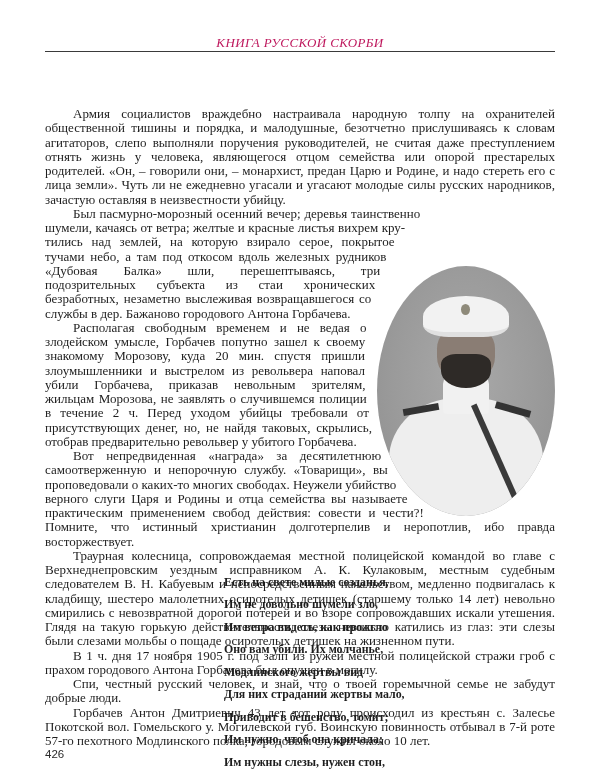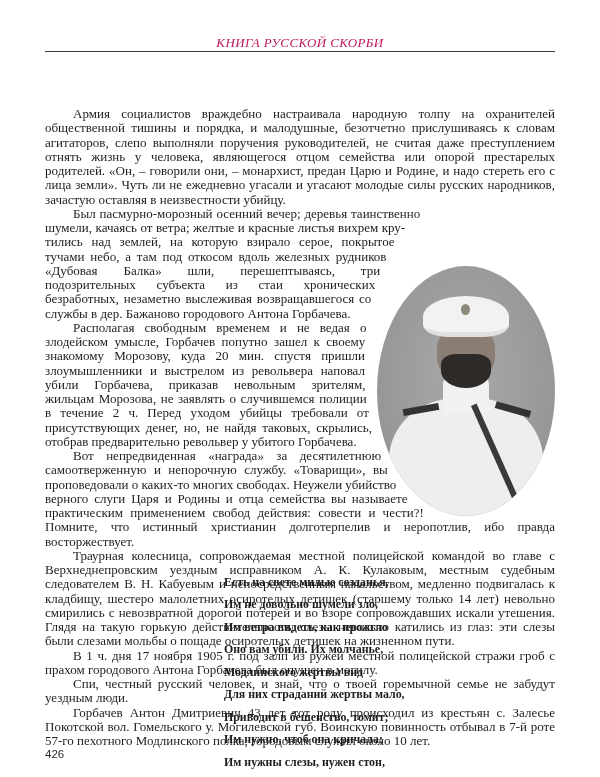--- a/index.html
+++ b/index.html
@@ -190,21 +190,21 @@
       <div class="cap"></div>
       <div class="cap-badge"></div>
       <div class="strap"></div>
     </div>
   </div>
   <p>Был пасмурно-морозный осенний вечер; деревья таинствен­но шумели, качаясь от ветра; желтые и красные листья вихрем кру­тились над землей, на которую взирало серое, покрытое тучами небо, а там под откосом вдоль железных рудников «Дубовая Балка» шли, перешептываясь, три подозрительных субъекта из стаи хро­нических безработных, незаметно выслеживая возвращавшегося со службы в дер. Бажаново городового Антона Горбачева.</p>
   <p>Располагая свободным временем и не ведая о злодейском умысле, Горбачев попутно зашел к своему знакомому Морозову, куда 20 мин. спустя пришли злоумышленники и выстрелом из револьвера наповал убили Горбачева, приказав невольным зри­телям, жильцам Морозова, не заявлять о случившемся полиции в течение 2 ч. Перед уходом убийцы требовали от присутствующих денег, но, не найдя таковых, скрылись, отобрав предварительно револьвер у убитого Горбачева.</p>
   <p>Вот непредвиденная «награда» за десятилетнюю самоотвер­женную и непорочную службу. «Товарищи», вы проповедовали о каких-то многих свободах. Неужели убийство верного слуги Царя и Родины и отца семейства вы называете практическим применением свобод действия: совести и че­сти?! Помните, что истинный христианин долготерпелив и неропотлив, ибо правда восторжествует.</p>
   <p>Траурная колесница, сопровождаемая местной полицейской командой во главе с Верхнеднепров­ским уездным исправником А. К. Кулаковым, местным судебным следователем В. Н. Кабуевым и не­посредственным начальством, медленно подвигалась к кладбищу, шестеро малолетних осиротелых детишек (старшему только 14 лет) невольно смирились с невозвратной дорогой потерей и во взоре со­провождавших искали утешения. Глядя на такую горькую действительность, слезы невольно катились из глаз: эти слезы были слезами мольбы о пощаде осиротелых детишек на жизненном пути.</p>
   <p>В 1 ч. дня 17 ноября 1905 г. под залп из ружей местной полицейской стражи гроб с прахом городо­вого Антона Горбачева был опущен в могилу.</p>
-  <p>Спи, честный русский человек, и знай, что о твоей горемычной семье не забудут уездным люди.</p>
+  <p>Спи, честный русский человек, и знай, что о твоей горемычной семье не забудут добрые люди.</p>
   <p>Горбачев Антон Дмитриевич 43 лет тот роду происходил из крестьян с. Залесье Покотской вол. Го­мельского у. Могилевской губ. Воинскую повинность отбывал в 7-й роте 57-го пехотного Модлинского полка, городовым служил около 10 лет.</p>
 </div>
 
 <div class="poem">
   <div>Есть на свете милые созданья,</div>
   <div>Им не довольно шумели зло,</div>
   <div>Им ветра видеть, как прожгло</div>
   <div>Оно вам убили. Их молчанье,</div>
   <div>Модлинского жертвы вид</div>
   <div>Для них страданий жертвы мало,</div>

